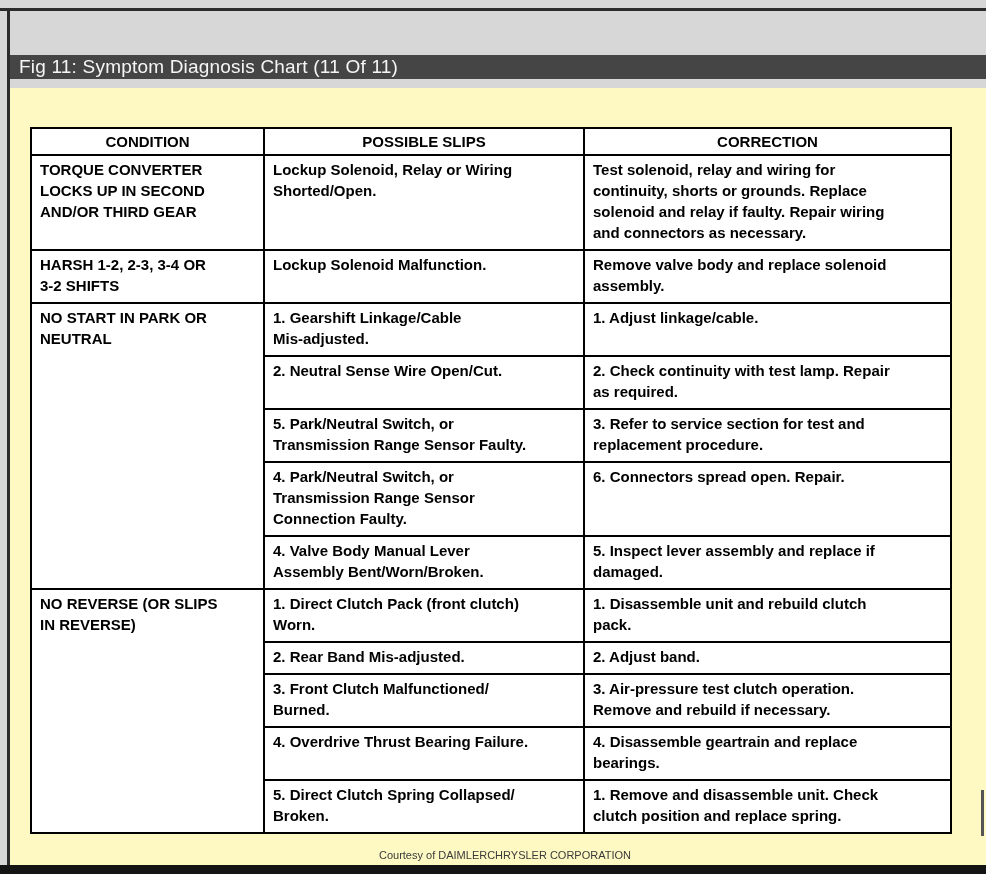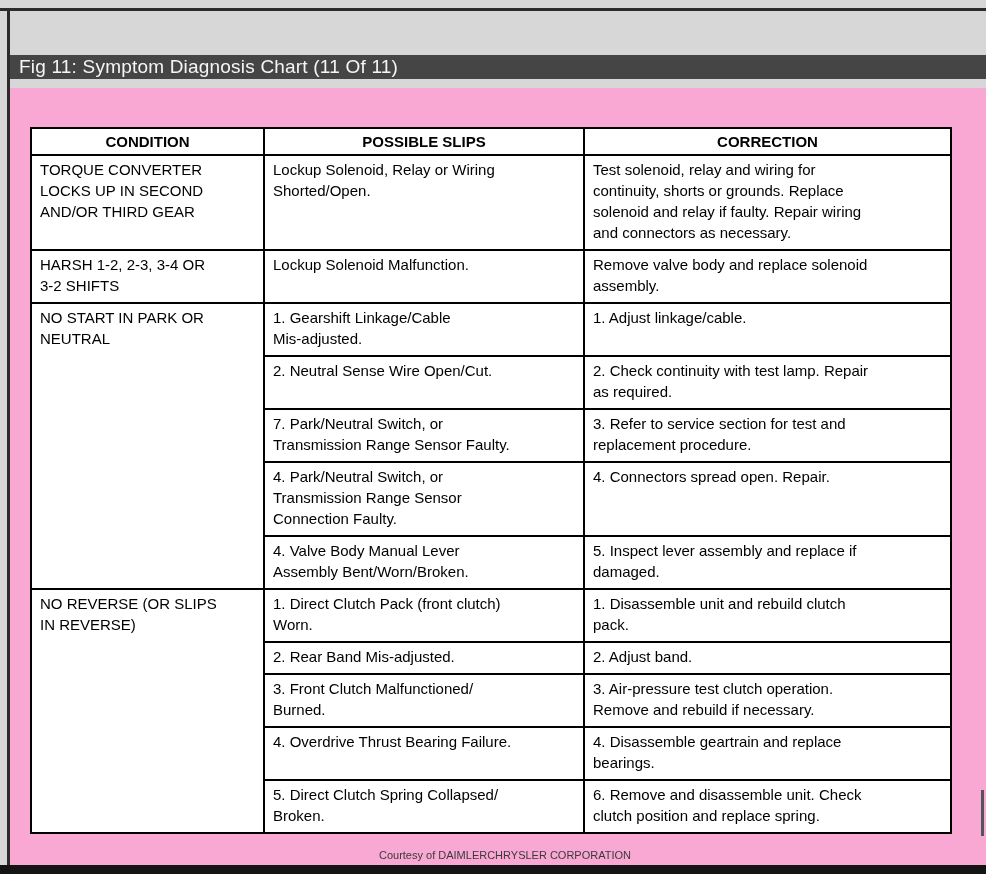--- a/index.html
+++ b/index.html
@@ -37,41 +37,42 @@
     align-items: center;
     padding-left: 9px;
     box-sizing: border-box;
     font-size: 19px;
     letter-spacing: 0.2px;
   }
   .content {
     position: absolute;
     left: 10px; top: 88px;
     right: 0; bottom: 9px;
-    background: #f9a8d4;
+    background: #fef9c3;
     box-sizing: border-box;
     padding: 39px 7px 0 20px;
   }
   table.diag {
     border-collapse: collapse;
     table-layout: fixed;
     width: 920px;
     background: #fff;
   }
   table.diag col.c1 { width: 233px; }
   table.diag col.c2 { width: 320px; }
   table.diag col.c3 { width: 367px; }
   table.diag th, table.diag td {
     border: 2px solid #000;
     font-size: 15px;
     line-height: 21px;
     vertical-align: top;
     padding: 3px 8px 6px 8px;
     white-space: pre-line;
     word-wrap: break-word;
+    font-weight: bold;
   }
   table.diag th {
     text-align: center;
     font-weight: bold;
     padding: 2px 4px;
     white-space: normal;
   }
   .fig-id {
     font-size: 11px;
     color: #222;
@@ -149,30 +150,30 @@
             <td>1. Gearshift Linkage/Cable
 Mis-adjusted.</td>
             <td>1. Adjust linkage/cable.</td>
           </tr>
           <tr>
             <td>2. Neutral Sense Wire Open/Cut.</td>
             <td>2. Check continuity with test lamp. Repair
 as required.</td>
           </tr>
           <tr>
-            <td>7. Park/Neutral Switch, or
+            <td>5. Park/Neutral Switch, or
 Transmission Range Sensor Faulty.</td>
             <td>3. Refer to service section for test and
 replacement procedure.</td>
           </tr>
           <tr>
             <td>4. Park/Neutral Switch, or
 Transmission Range Sensor
 Connection Faulty.</td>
-            <td>4. Connectors spread open. Repair.</td>
+            <td>6. Connectors spread open. Repair.</td>
           </tr>
           <tr>
             <td>4. Valve Body Manual Lever
 Assembly Bent/Worn/Broken.</td>
             <td>5. Inspect lever assembly and replace if
 damaged.</td>
           </tr>
           <tr>
             <td rowspan="5">NO REVERSE (OR SLIPS
 IN REVERSE)</td>
@@ -192,21 +193,21 @@
 Remove and rebuild if necessary.</td>
           </tr>
           <tr>
             <td>4. Overdrive Thrust Bearing Failure.</td>
             <td>4. Disassemble geartrain and replace
 bearings.</td>
           </tr>
           <tr>
             <td>5. Direct Clutch Spring Collapsed/
 Broken.</td>
-            <td>6. Remove and disassemble unit. Check
+            <td>1. Remove and disassemble unit. Check
 clutch position and replace spring.</td>
           </tr>
         </tbody>
     </table>
   </div>
 
   <div class="courtesy">Courtesy of DAIMLERCHRYSLER CORPORATION</div>
 
   <div class="scroll-thumb"></div>
   <div class="bottom-bar"></div>

